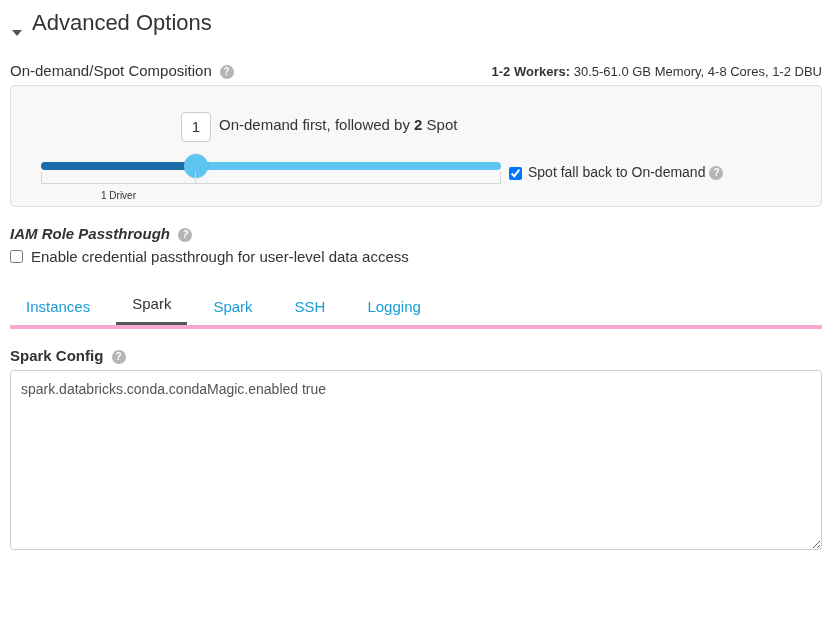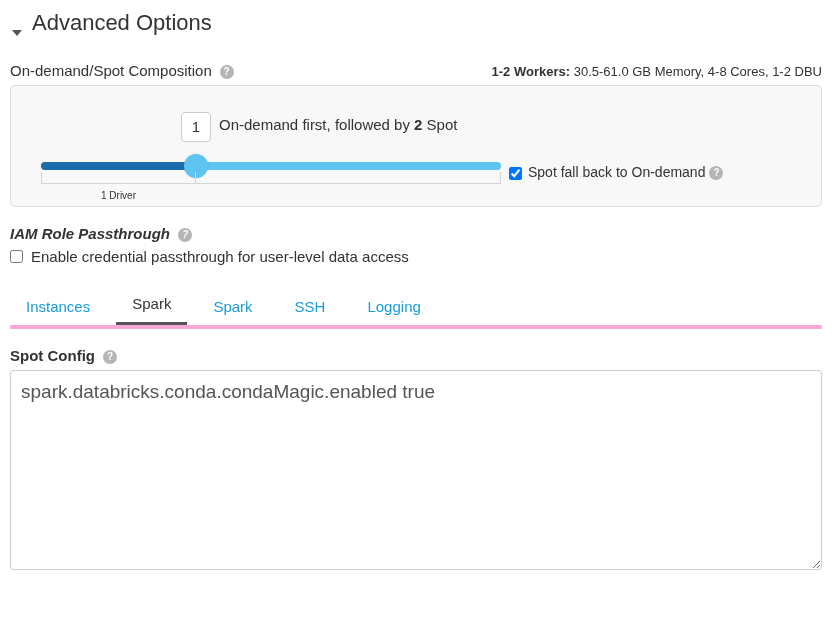--- a/index.html
+++ b/index.html
@@ -198,25 +198,25 @@
       border-bottom: 3px solid #555;
       font-weight: 400;
     }
     .config-label {
       font-size: 15px;
       font-weight: 600;
       margin-bottom: 6px;
     }
     textarea.config {
       width: 100%;
-      height: 200px;
+      height: 180px;
       border: 1px solid #ccc;
       border-radius: 4px;
       padding: 10px;
-      font-size: 19px;
+      font-size: 14px;
       font-family: inherit;
       color: #555;
       resize: both;
     }
     .b { font-weight: bold; }
   </style>
 </head>
 <body>
 
 
@@ -282,19 +282,19 @@
 <div class="tabs" id="tabs">
     <div class="tab">Instances</div>
     <div class="tab active">Spark</div>
     <div class="tab">Spark</div>
     <div class="tab">SSH</div>
     <div class="tab">Logging</div>
   </div>
 
 
 <div class="config-label">
-  <span>Spot Config</span>
+  <span>Spark Config</span>
   <span class="help-icon">?</span>
 </div>
 <textarea class="config" id="spark-config" style="">spark.databricks.conda.condaMagic.enabled true</textarea>
 
 
 
 
 </body></html>

